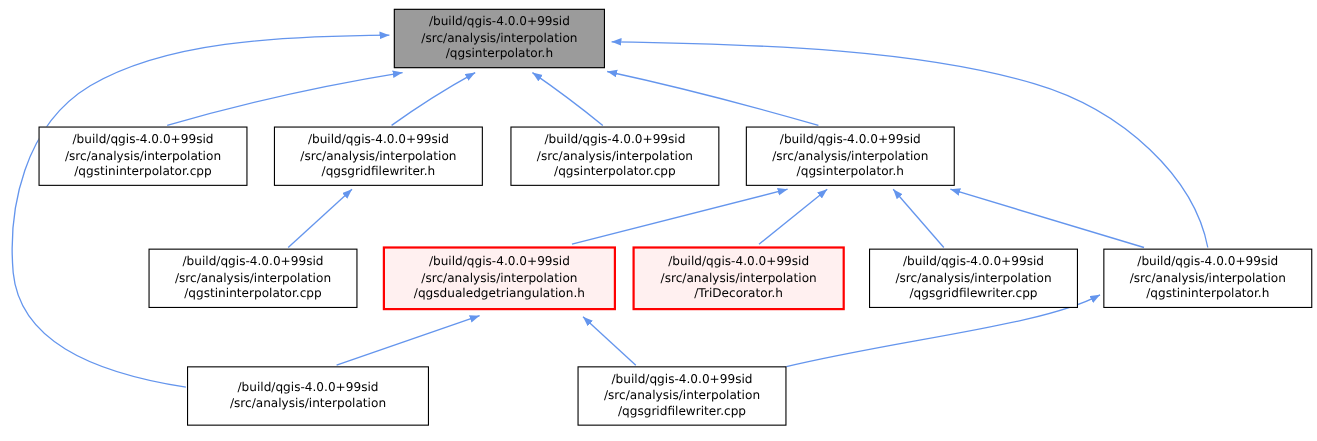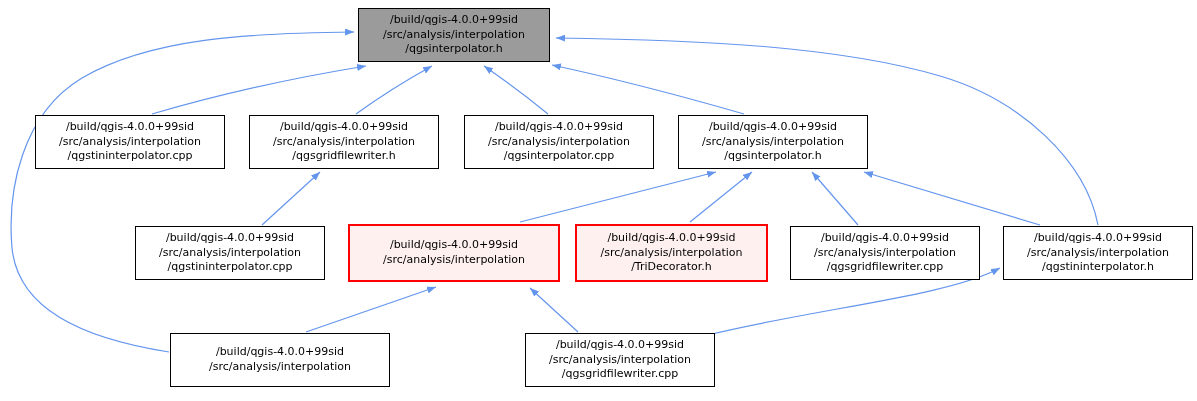--- a/index.html
+++ b/index.html
@@ -99,20 +99,21 @@
         <span class="node-line">/qgsinterpolator.h</span>
       </div>
       <div class="node normal" style="left: 135px; top: 226px; width: 190px; height: 54px; background: rgb(255, 255, 255); border-color: rgb(0, 0, 0);">
         <span class="node-line">/build/qgis-4.0.0+99sid</span>
         <span class="node-line">/src/analysis/interpolation</span>
         <span class="node-line">/qgstininterpolator.cpp</span>
       </div>
       <div class="node truncated" style="left: 348px; top: 224px; width: 212px; height: 58px; background: rgb(255, 240, 240); border-color: rgb(255, 0, 0);">
         <span class="node-line">/build/qgis-4.0.0+99sid</span>
         <span class="node-line">/src/analysis/interpolation</span>
+        <span class="node-line">/qgsdualedgetriangulation.h</span>
       </div>
       <div class="node truncated" style="left: 575px; top: 224px; width: 193px; height: 58px; background: rgb(255, 240, 240); border-color: rgb(255, 0, 0);">
         <span class="node-line">/build/qgis-4.0.0+99sid</span>
         <span class="node-line">/src/analysis/interpolation</span>
         <span class="node-line">/TriDecorator.h</span>
       </div>
       <div class="node normal" style="left: 790px; top: 226px; width: 190px; height: 54px; background: rgb(255, 255, 255); border-color: rgb(0, 0, 0);">
         <span class="node-line">/build/qgis-4.0.0+99sid</span>
         <span class="node-line">/src/analysis/interpolation</span>
         <span class="node-line">/qgsgridfilewriter.cpp</span>

